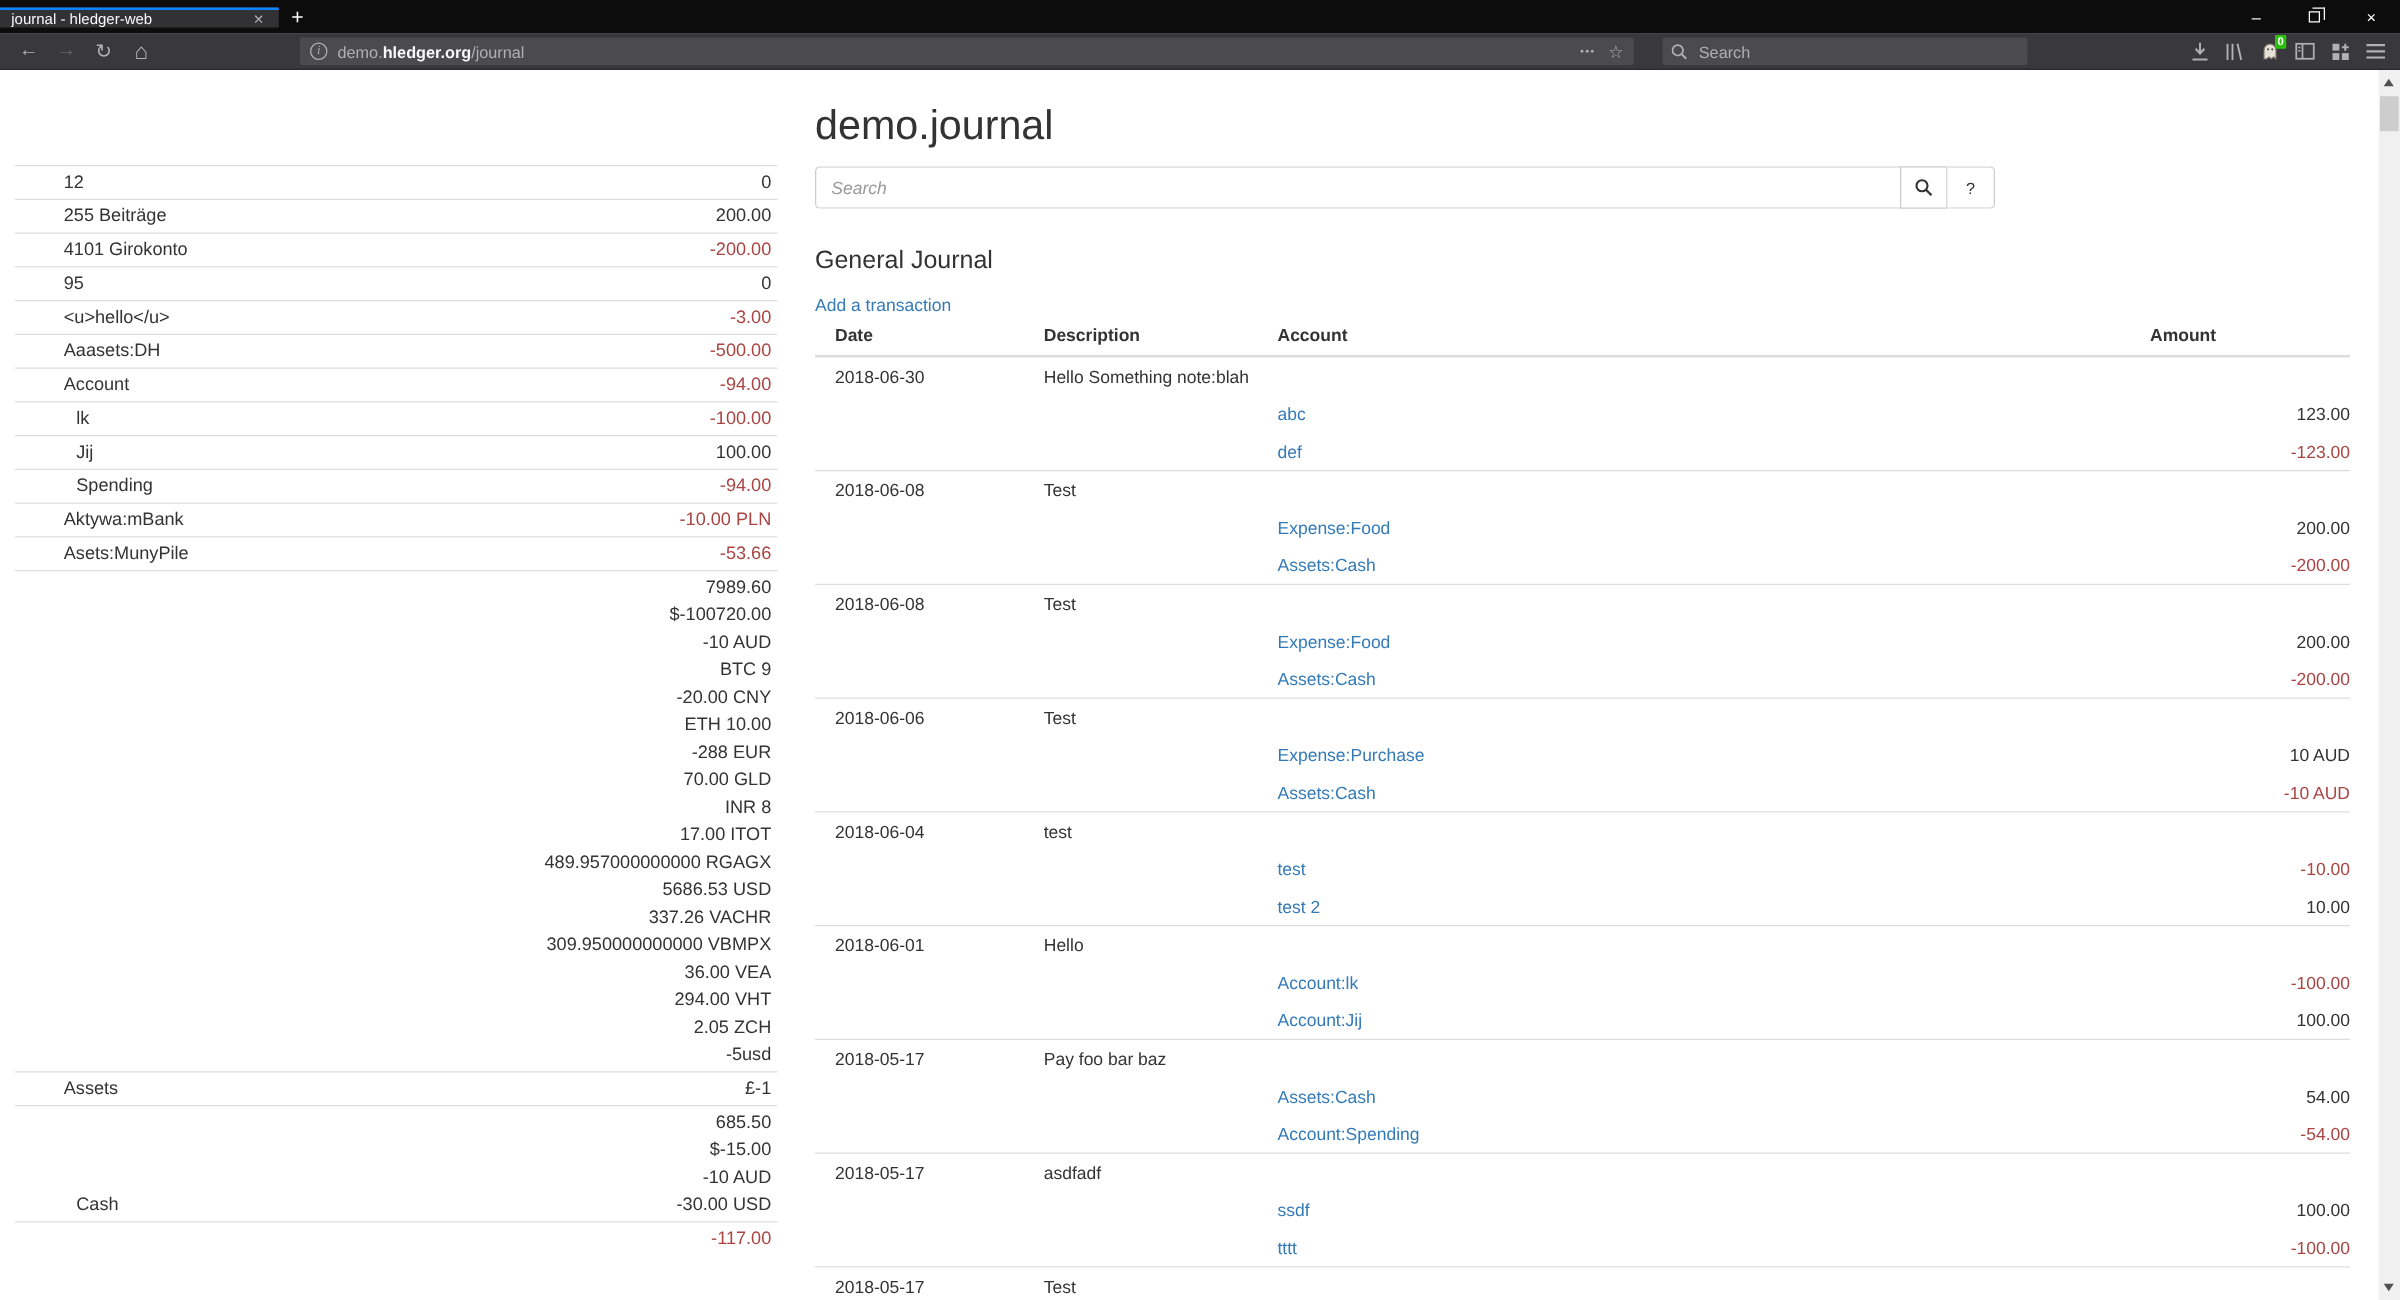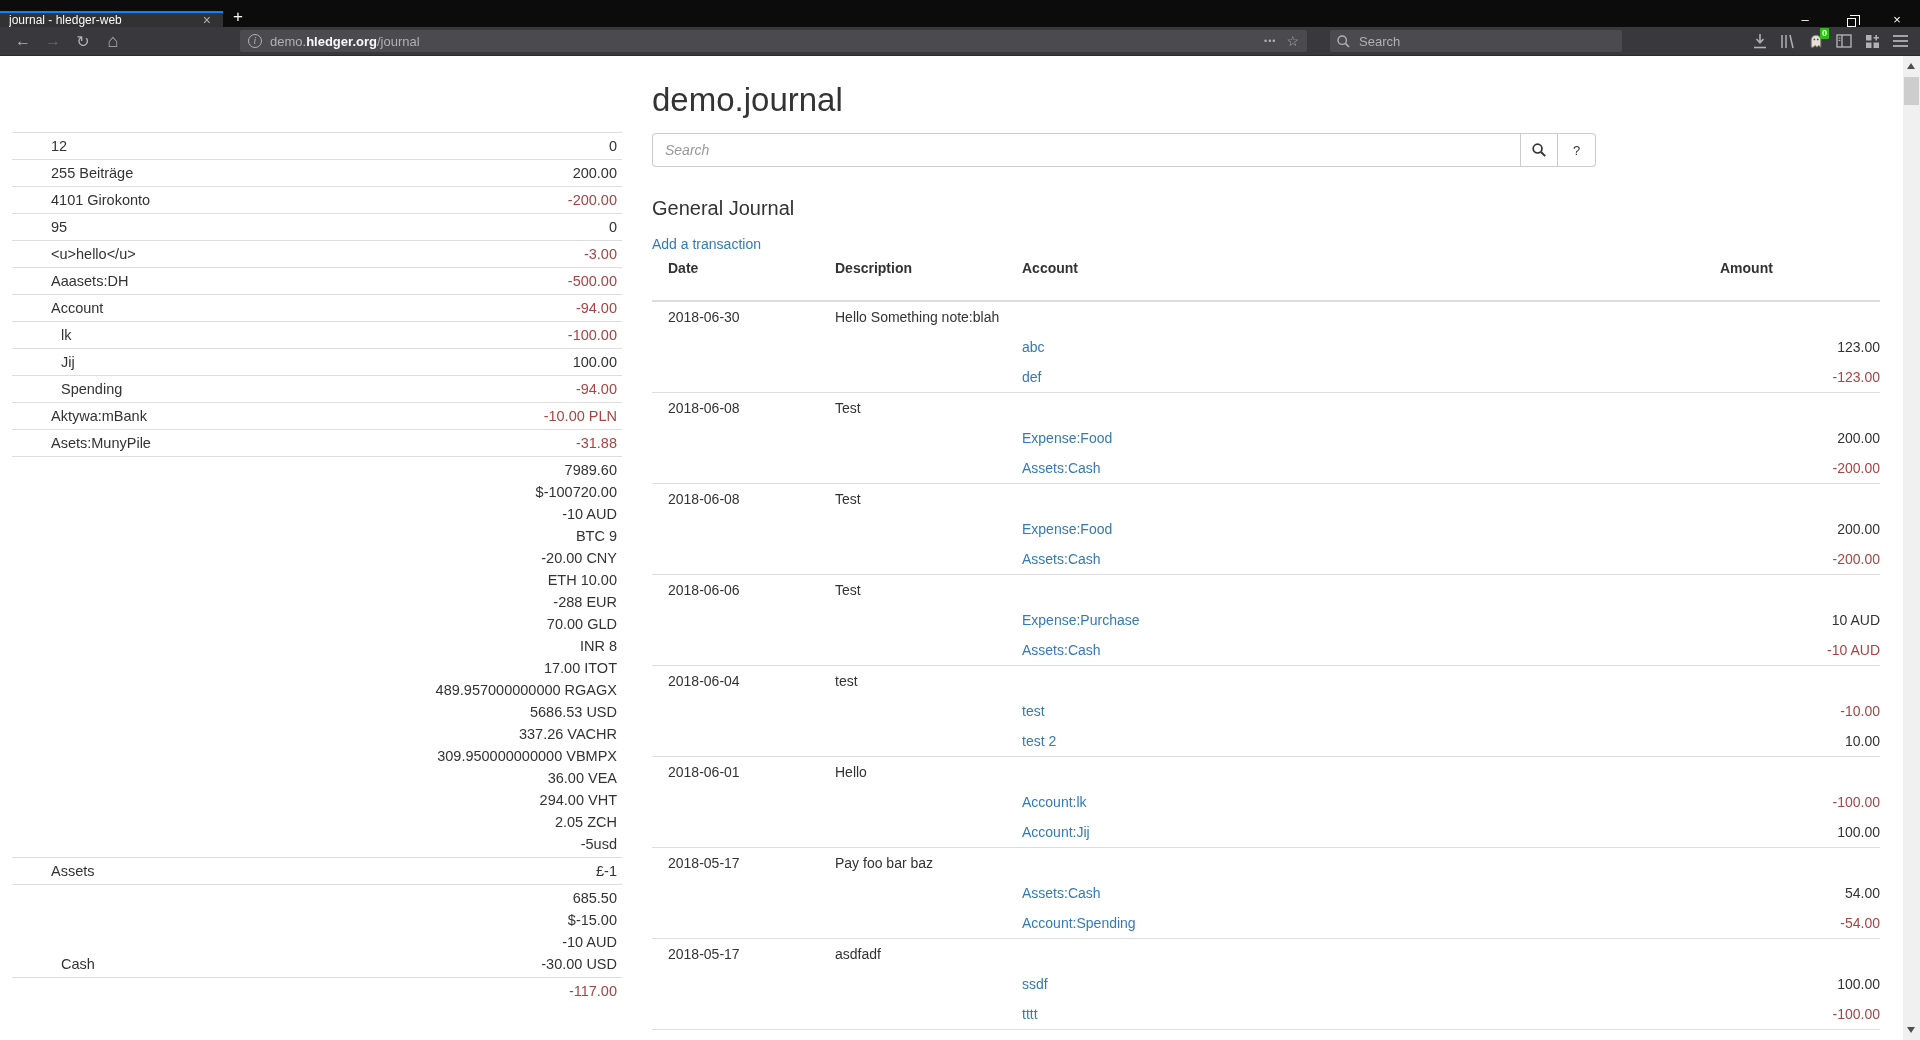--- a/index.html
+++ b/index.html
@@ -6,21 +6,21 @@
     --link:#337ab7; --negative:#a94442; --tab-accent:#0a84ff; --badge:#2bc20e;
     --chrome-dark:#0c0c0d; --chrome-tab:#323234; --chrome-bar:#38383d; --chrome-field:#4a4a4f;
     --chrome-text:#f9f9fa; --chrome-dim:#b1b1b3; --border:#ddd; --text:#333;
   }
   *{box-sizing:border-box}
   html,body{margin:0;padding:0}
   body{width:1920px;height:1040px;overflow:hidden;background:#fff;
        font-family:"Liberation Sans",sans-serif;color:var(--text)}
 
   
-  .tabbar{height:27px;background:var(--chrome-dark);display:flex;align-items:flex-end}
+  .tabbar{height:27px;background:var(--chrome-dark);display:flex;align-items:center}
   .tab{width:223px;background:var(--chrome-tab);border-top:2px solid var(--tab-accent);
        display:flex;align-items:center;padding:0 9px;color:var(--chrome-text);font-size:12px}
   .tab-title{white-space:nowrap;overflow:hidden;flex:1}
   .tab-close{color:var(--chrome-dim);font-size:14px;line-height:14px;padding:0 3px;cursor:default}
   .newtab{width:30px;display:flex;align-items:center;justify-content:center;
           color:var(--chrome-text);font-size:17px;font-weight:300}
   .drag-space{flex:1}
   .win-btn{width:46px;display:flex;align-items:center;justify-content:center;
            color:#fff;font-size:13px}
   .win-restore-glyph{width:9px;height:9px;border:1px solid #fff;position:relative;background:var(--chrome-dark)}
@@ -83,21 +83,21 @@
         font-family:"Liberation Sans",sans-serif}
   .search-form input::placeholder{font-style:italic;color:#999}
   .btn{width:38px;height:34px;background:#fff;border:1px solid #ccc;display:flex;
         align-items:center;justify-content:center;font-size:13px;color:var(--text);padding:0}
   .btn + .btn{border-left:none;border-radius:0 4px 4px 0}
   .section-title{margin:23px 0 0;font-size:20px;line-height:36px;font-weight:500;color:var(--text)}
   .add-link{display:inline-block;margin-top:8px;font-size:14px;color:var(--link);
         text-decoration:none;line-height:20px}
   .jtable{margin-top:4px}
   .jhead{display:grid;grid-template-columns:183px 187px 1fr 160px;font-weight:bold;
-        font-size:14px;line-height:20px;padding-bottom:22px;border-bottom:2px solid var(--border)}
+        font-size:14px;line-height:20px;padding-bottom:6px;border-bottom:2px solid var(--border)}
   .jhead .c1{padding-left:16px}
   .jhead .c4{text-align:left}
   .tx{border-bottom:1px solid var(--border)}
   .tx-line{display:grid;grid-template-columns:183px 187px 1fr 160px;height:30px;
         line-height:30px;font-size:14px}
   .t-date{padding-left:16px;white-space:nowrap}
   .t-desc{white-space:nowrap}
   .t-acct a{color:var(--link);text-decoration:none}
   .t-amt{text-align:right;white-space:nowrap}
 
@@ -265,21 +265,21 @@
         </div>
         <div class="s-row">
           <a class="s-label" href="#">Aktywa:mBank</a>
           <div class="s-amts">
             <div class="amt neg">-10.00 PLN</div>
           </div>
         </div>
         <div class="s-row">
           <a class="s-label" href="#">Asets:MunyPile</a>
           <div class="s-amts">
-            <div class="amt neg">-31.88</div>
+            <div class="amt neg">-53.66</div>
           </div>
         </div>
         <div class="s-row">
           <a class="s-label" href="#"></a>
           <div class="s-amts">
             <div class="amt">7989.60</div>
             <div class="amt">$-100720.00</div>
             <div class="amt">-10 AUD</div>
             <div class="amt">BTC 9</div>
             <div class="amt">-20.00 CNY</div>

